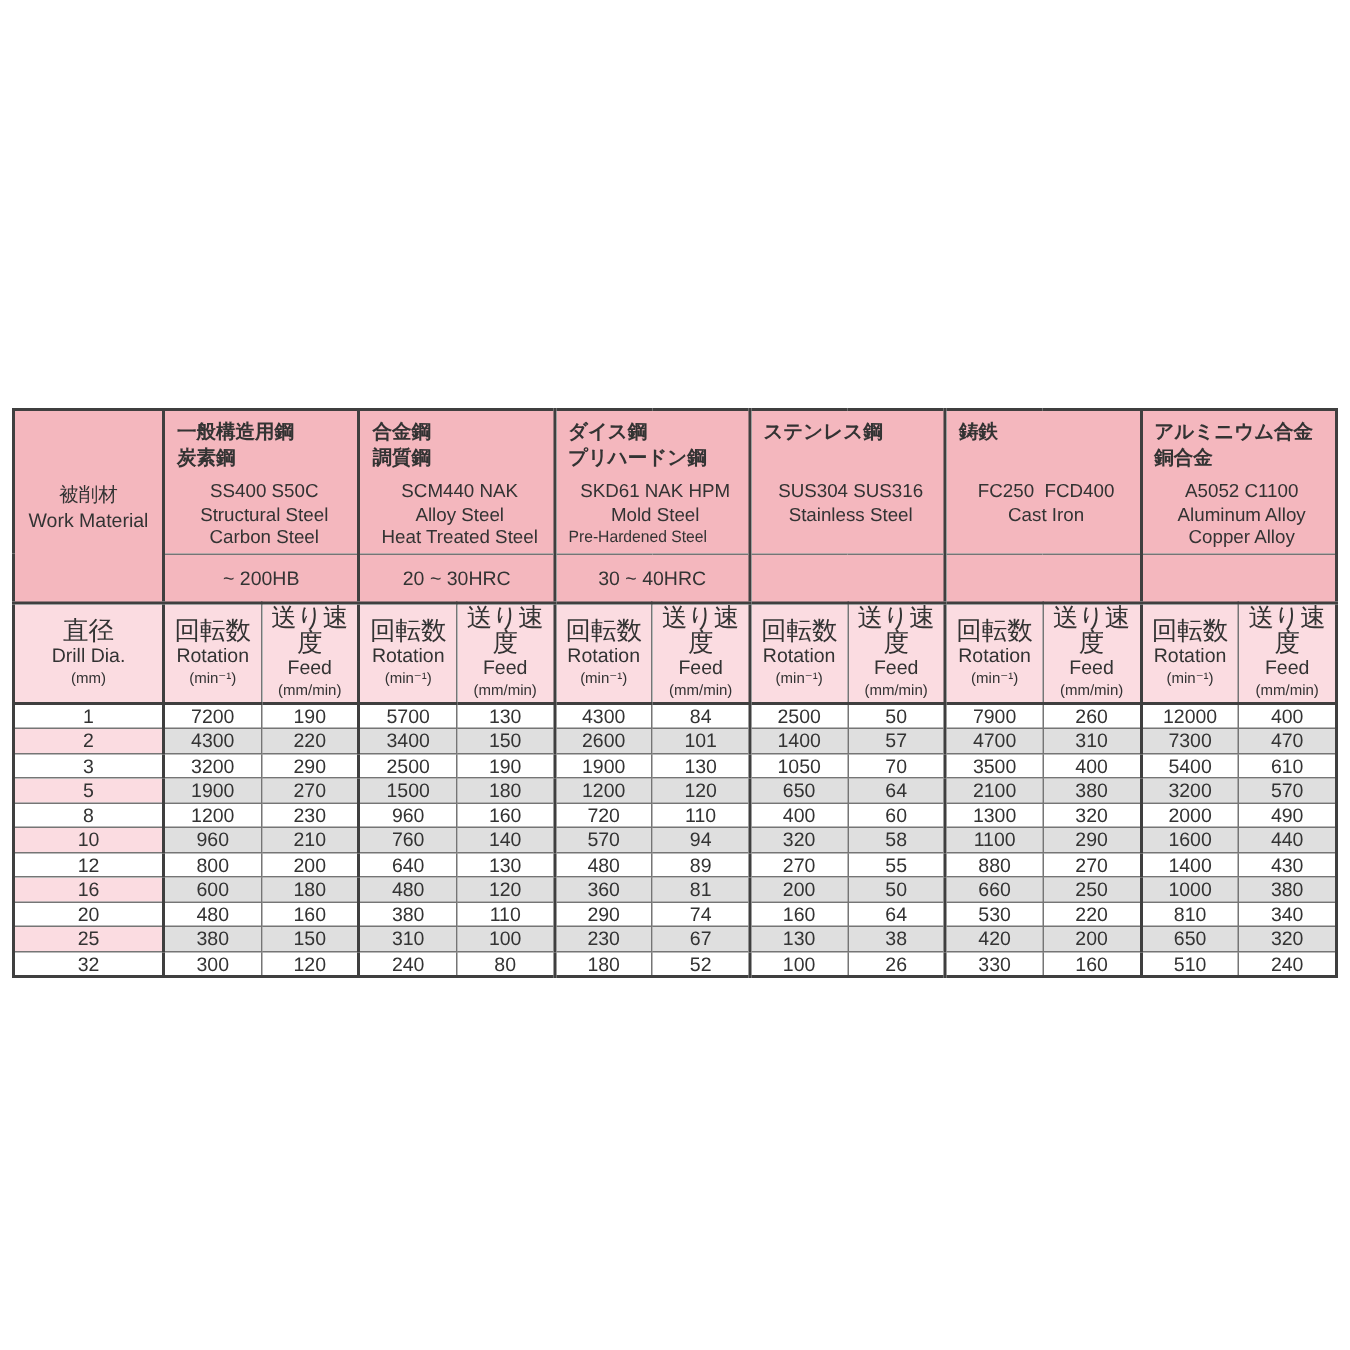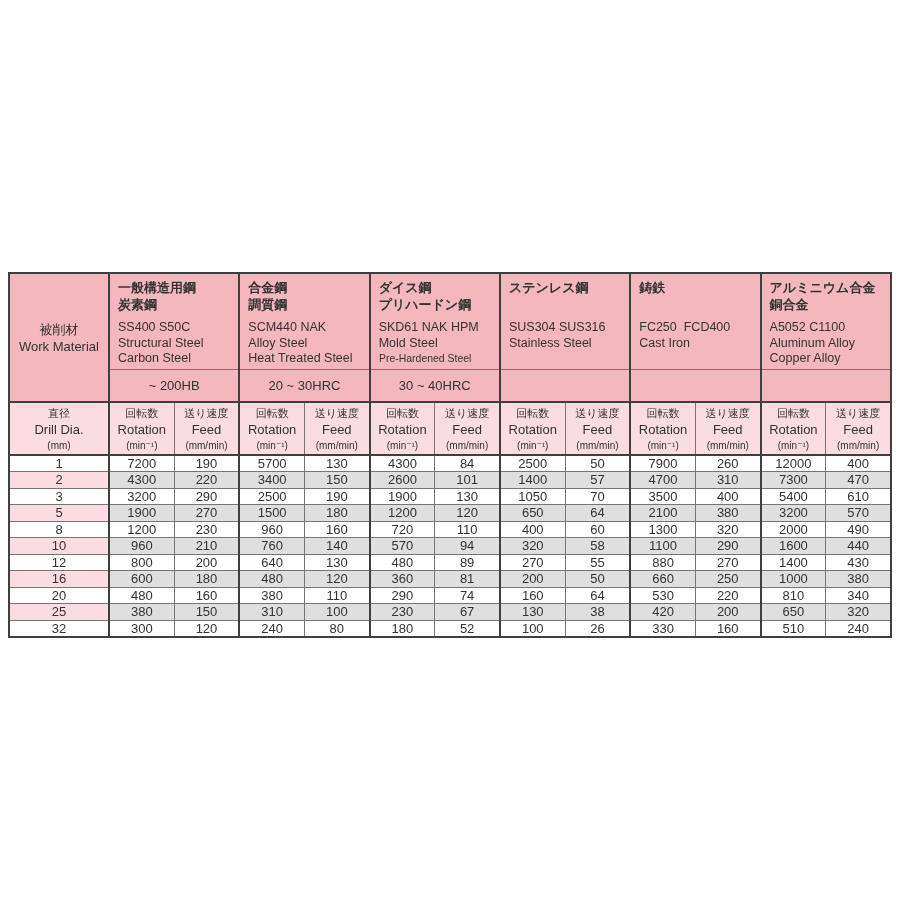--- a/index.html
+++ b/index.html
@@ -29,29 +29,29 @@
     border:1px solid var(--border-mid);
     padding:0;font-weight:normal;text-align:center;
     vertical-align:middle;overflow:hidden;
   }
   .group-start{border-left:2px solid var(--border-dark);}
   thead th{background:var(--header-pink);}
   tr.materials{height:94px;}
   tr.materials th.mat{text-align:left;vertical-align:top;padding:6px 4px 2px 8px;}
   .jp-block{min-height:34px;margin-bottom:6px;font-weight:bold;}
   .jp-line{font-size:13px;line-height:16.5px;white-space:pre;}
-  .en-line{font-size:12.5px;line-height:15.5px;white-space:pre;}
+  .en-line{font-size:12.5px;line-height:15.5px;white-space:pre;text-align:center;}
   .en-small{font-size:11px;line-height:14px;white-space:pre;transform:scaleX(.95);transform-origin:left center;}
   th.corner{vertical-align:middle;border-bottom:2px solid var(--border-dark);}
   .corner-line{font-size:13px;line-height:17px;}
   tr.hardness{height:33px;}
   tr.hardness th{font-size:13px;border-bottom:2px solid var(--border-dark);}
   tr.subheader{height:53px;}
   tr.subheader th{background:var(--subheader-pink);border-bottom:2px solid var(--border-dark);}
-  .sub-jp{font-size:11px;line-height:17px;}
+  .sub-jp{font-size:17px;line-height:17px;}
   .sub-en{font-size:13px;line-height:16px;}
   .sub-unit{font-size:10px;line-height:15px;}
   tbody tr{height:16.5px;}
   tbody th,tbody td{font-size:13px;line-height:15px;background:#ffffff;}
   tbody tr.striped td{background:var(--stripe-gray);}
   tbody tr.striped th{background:var(--stripe-pink);}
 </style>
 </head>
 <body>
 

